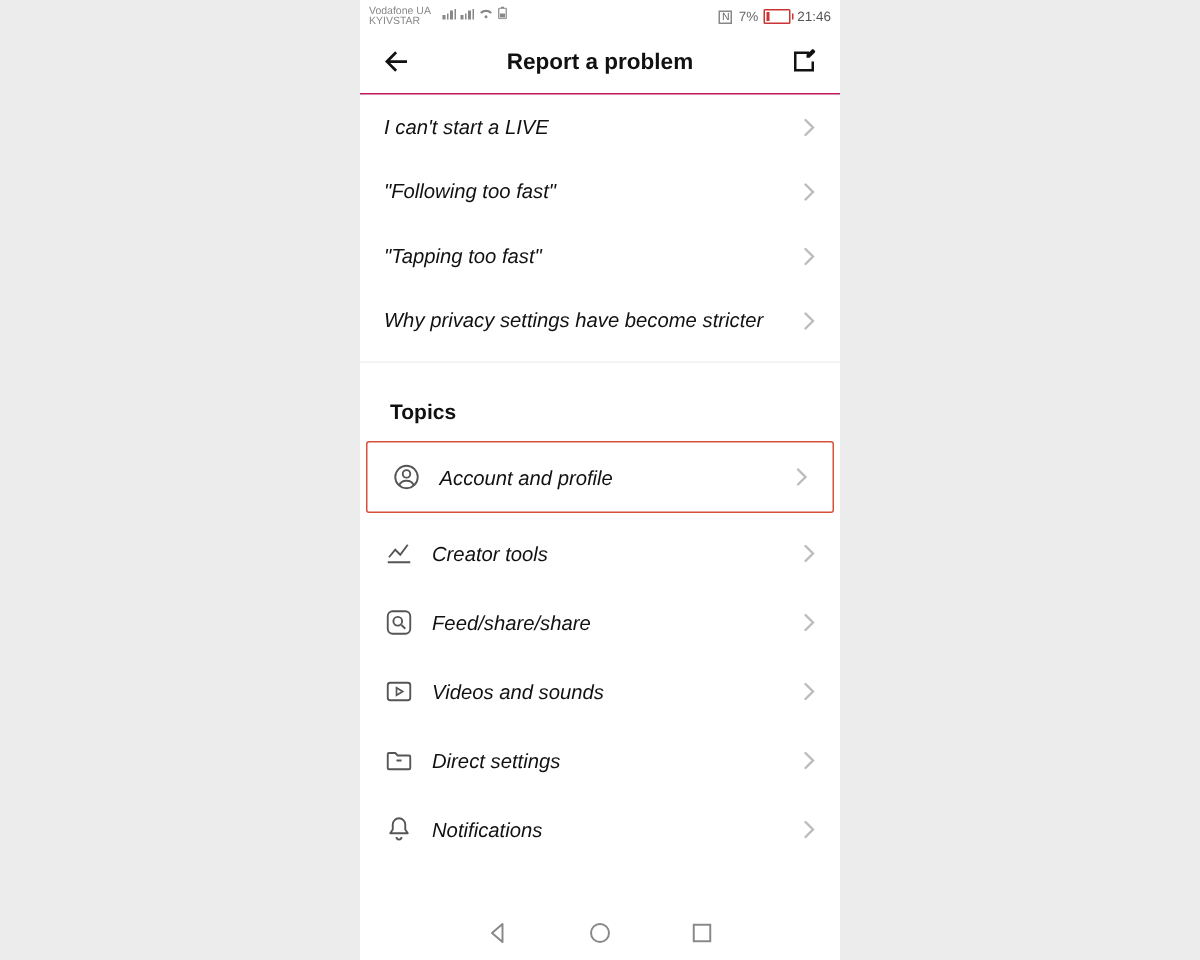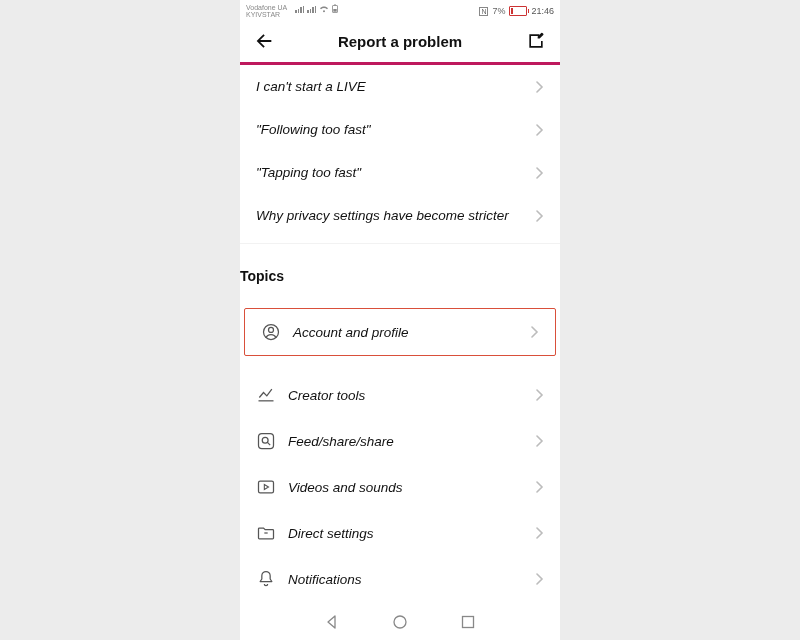--- a/index.html
+++ b/index.html
@@ -47,50 +47,50 @@
   .batt-fill { position:absolute; left:1px; top:1px; height:6px; width:2px; background:#c33; }
   .clock { color:#555; font-size:9px; }
 
   
   .app-header {
     height: 42px;
     display:flex;
     align-items:center;
     justify-content:space-between;
     padding: 0 12px;
-    border-bottom: 3px solid #be185d;
+    border-bottom: 1px solid #be185d;
   }
   .app-title { font-weight:700; font-size:15px; color:#111; }
   .icon-btn { width:24px; height:24px; display:flex; align-items:center; justify-content:center; color:#111; }
 
   
   .list { flex:1; overflow:hidden; }
   .row {
     display:flex;
     align-items:center;
     padding: 14px 16px;
     gap: 12px;
     color:#111;
     font-style:italic;
   }
   .row .label { flex:1; font-size:13.5px; }
   .chev { color:#b9b9b9; display:flex; align-items:center; }
   .divider { height:6px; background:#fff; border-top:1px solid #f2f2f2; margin-top:6px;}
   .section-header {
-    padding: 18px 16px 8px 0;
+    padding: 18px 16px 8px 20px;
     font-weight:700;
     font-size:14px;
     color:#111;
   }
   .topic-row { padding: 13px 16px; }
   .topic-icon { width:20px; height:20px; display:flex; align-items:center; justify-content:center; color:#555; }
   .highlight {
     border: 1.5px solid #d94f3a;
     border-radius: 2px;
-    margin: 16px 4px;
+    margin: 4px 4px;
   }
 
   
   .nav-bar {
     height: 36px;
     display:flex;
     align-items:center;
     justify-content:center;
     gap: 50px;
     border-top: 0;

